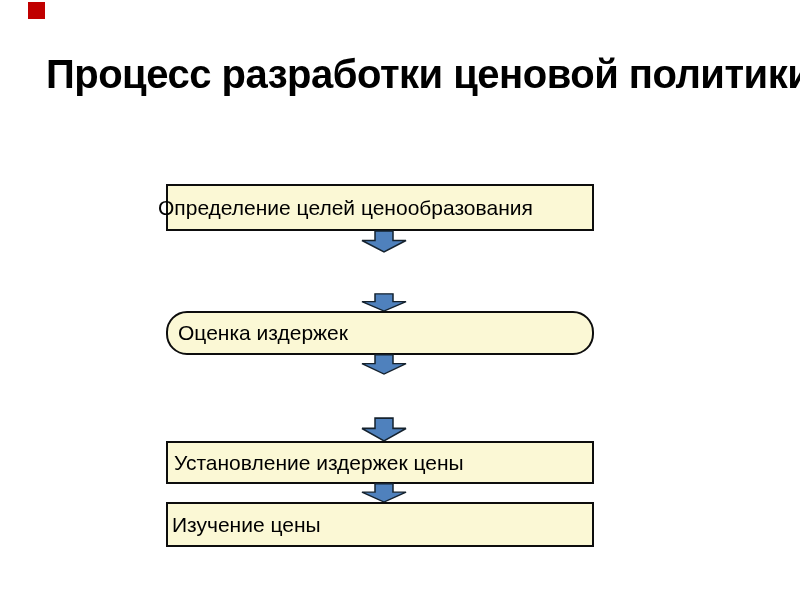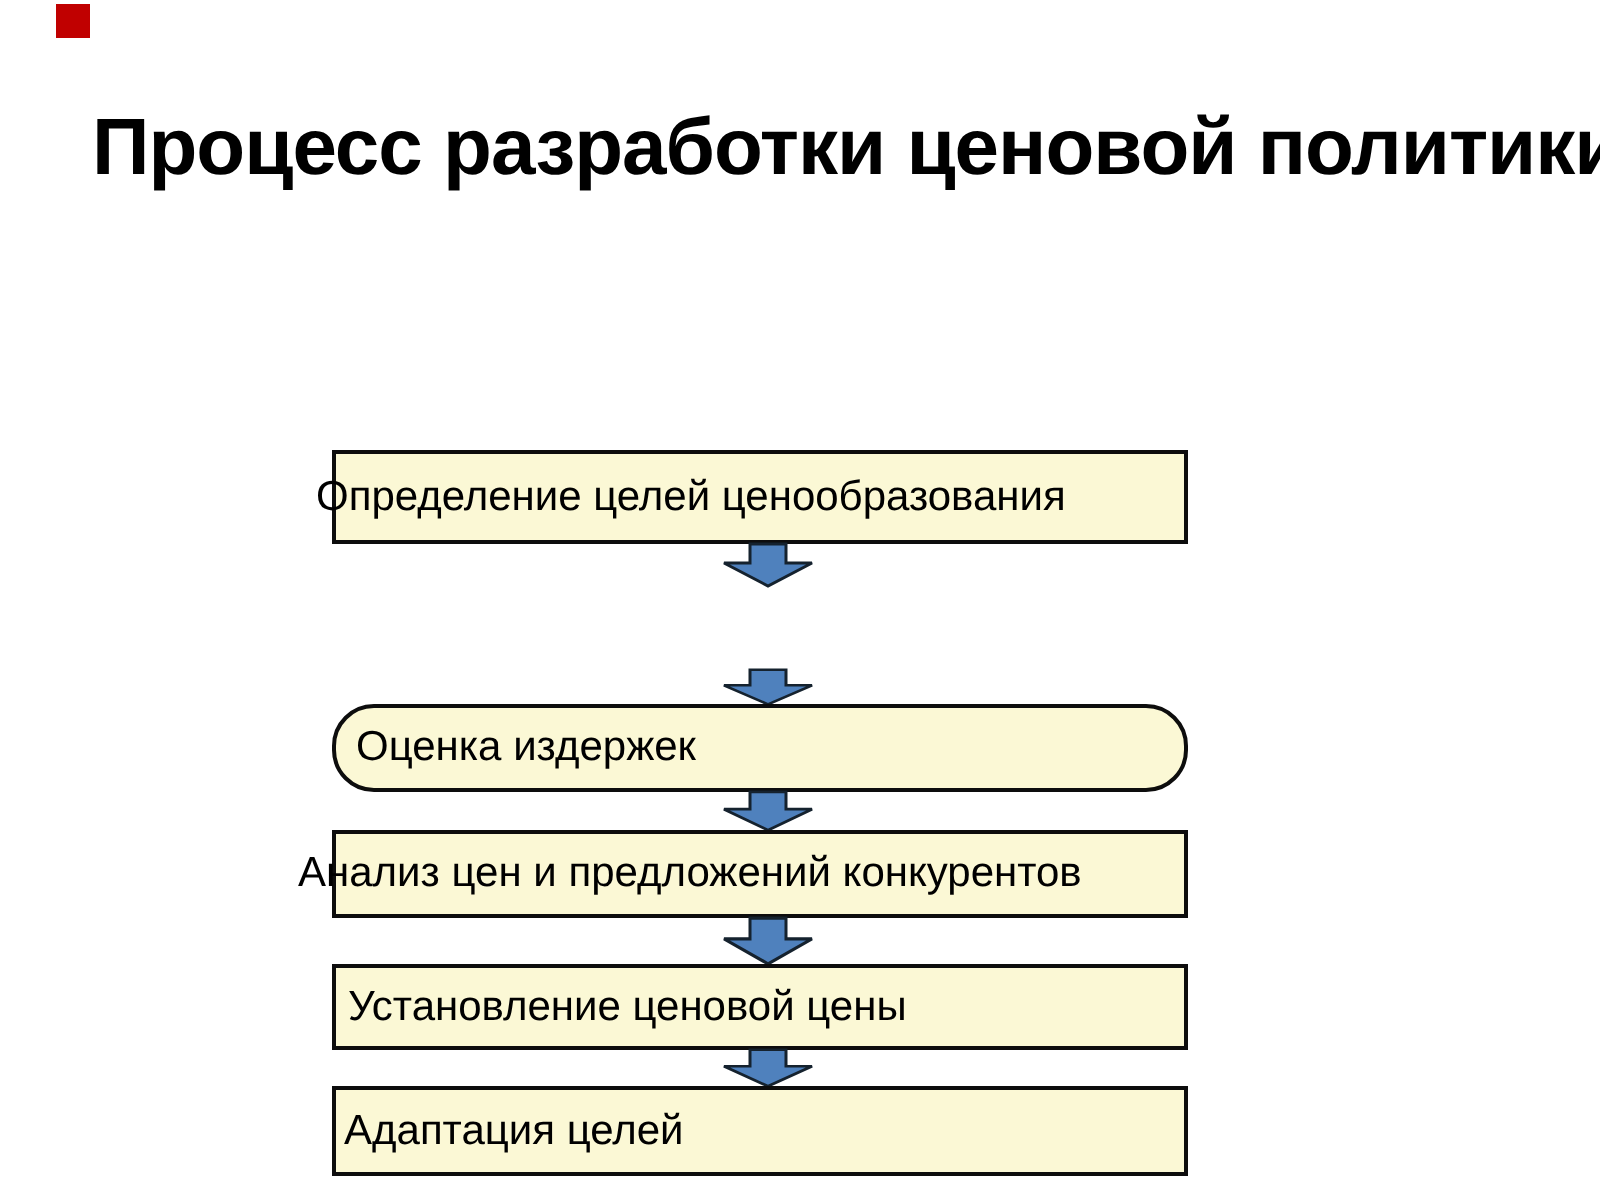--- a/index.html
+++ b/index.html
@@ -23,21 +23,21 @@
   .slide-title {
     position: absolute;
     left: 46px; top: 52px;
     margin: 0;
     font-size: 40px;
     font-weight: bold;
     letter-spacing: -0.5px;
     color: var(--title-color, #000);
     white-space: nowrap;
   }
-  .diagram { position: absolute; left: 0; top: 0; width: 800px; height: 508px; margin-top: 41px; }
+  .diagram { position: absolute; left: 0; top: 0; width: 800px; height: 508px; }
   .box {
     position: absolute;
     left: 166px;
     width: 428px;
     box-sizing: border-box;
     background: var(--box-fill, #fbf8d5);
     border: 2.5px solid var(--box-border, #0d0d0d);
     display: flex;
     align-items: center;
     padding-left: 10px;
@@ -94,32 +94,29 @@
       <polygon points="14,1 32,1 32,10.5 45,10.5 23,22 1,10.5 14,10.5" fill="#4f81bd"></polygon>
     </svg>
 
     <div class="box box-3">
       <span class="lbl">Оценка издержек</span>
     </div>
     <svg class="arrow arrow-3" viewBox="0 0 46 23" preserveAspectRatio="none">
       <polygon points="14,1 32,1 32,10.5 45,10.5 23,22 1,10.5 14,10.5" fill="#4f81bd"></polygon>
     </svg>
 
-    <div class="box box-4">
-      <span class="lbl">Анализ цен и предложений конкурентов</span>
-    </div>
     <svg class="arrow arrow-4" viewBox="0 0 46 23" preserveAspectRatio="none">
       <polygon points="14,1 32,1 32,10.5 45,10.5 23,22 1,10.5 14,10.5" fill="#4f81bd"></polygon>
     </svg>
 
     <div class="box box-5">
-      <span class="lbl">Установление ценовой цены</span>
+      <span class="lbl">Установление издержек цены</span>
     </div>
     <svg class="arrow arrow-5" viewBox="0 0 46 23" preserveAspectRatio="none">
       <polygon points="14,1 32,1 32,10.5 45,10.5 23,22 1,10.5 14,10.5" fill="#4f81bd"></polygon>
     </svg>
 
     <div class="box box-6">
-      <span class="lbl">Адаптация целей</span>
+      <span class="lbl">Изучение цены</span>
     </div>
 
   </div>
 </div>
 
 </body></html>

